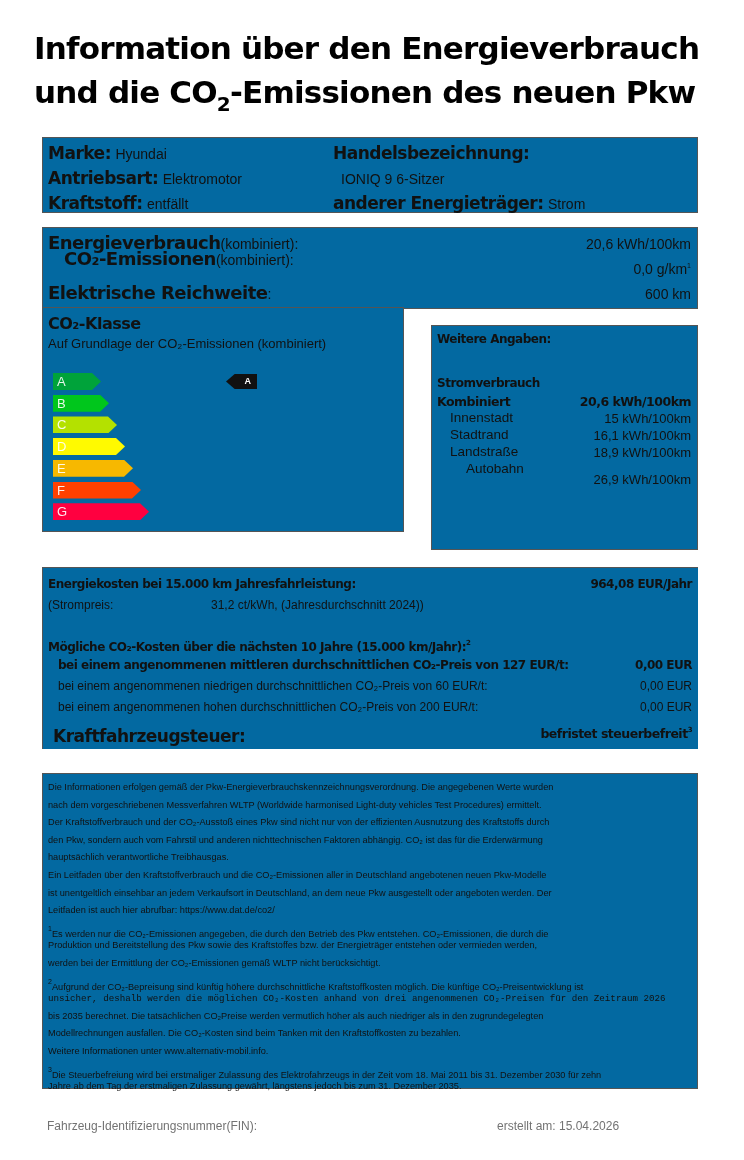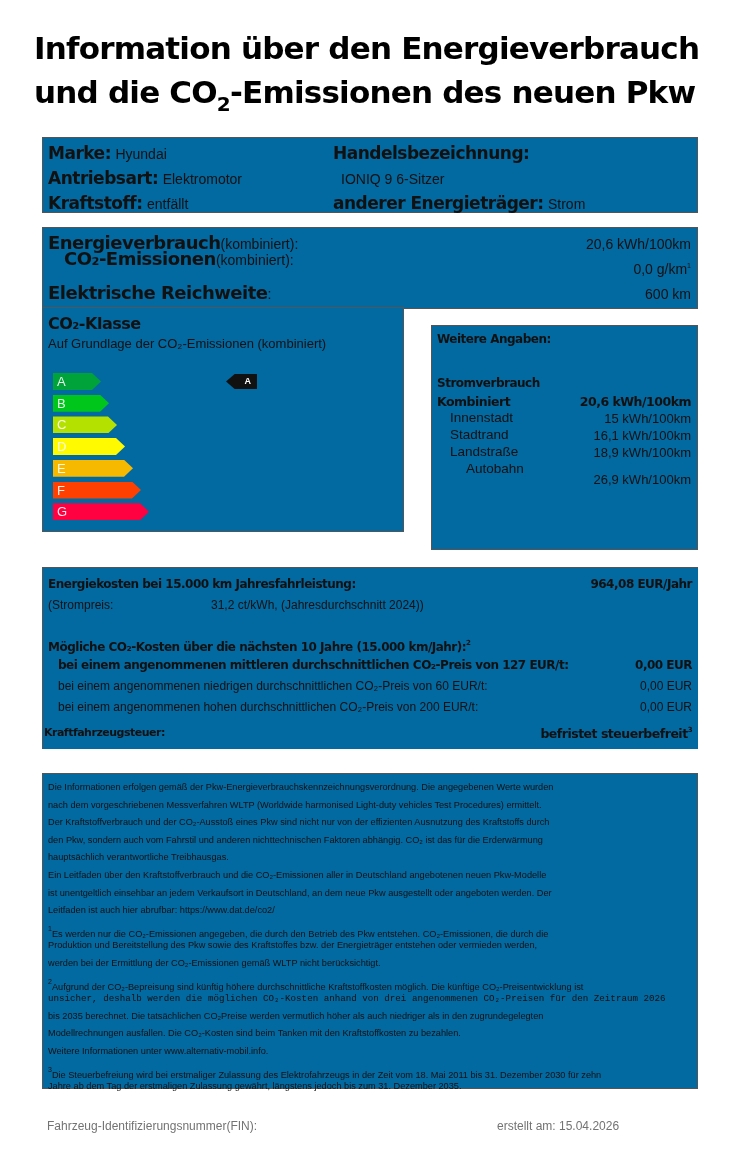--- a/index.html
+++ b/index.html
@@ -137,21 +137,21 @@
   <div class="right b t" style="top:9px;">964,08 EUR/Jahr</div>
   <div class="row t" style="left:5px;top:30px;">(Strompreis:</div>
   <div class="row t" style="left:168px;top:30px;">31,2 ct/kWh, (Jahresdurchschnitt 2024))</div>
   <div class="row b t" style="left:5px;top:71px;"><span>Mögliche CO₂-Kosten über die nächsten 10 Jahre (15.000 km/Jahr):</span><sup class="fn">2</sup></div>
   <div class="row b t" style="left:15px;top:90px;">bei einem angenommenen mittleren durchschnittlichen CO₂-Preis von  127 EUR/t:</div>
   <div class="right b t" style="top:90px;">0,00 EUR</div>
   <div class="row t" style="left:15px;top:111px;">bei einem angenommenen niedrigen durchschnittlichen CO₂-Preis von  60 EUR/t:</div>
   <div class="right t" style="top:111px;">0,00 EUR</div>
   <div class="row t" style="left:15px;top:132px;">bei einem angenommenen hohen durchschnittlichen CO₂-Preis von  200 EUR/t:</div>
   <div class="right t" style="top:132px;">0,00 EUR</div>
-  <div class="row b" style="left:1px;top:158px;font-size:11px;">Kraftfahrzeugsteuer:</div>
+  <div class="row b" style="left:10px;top:158px;font-size:17px;">Kraftfahrzeugsteuer:</div>
   <div class="right b" style="top:158px;font-size:12.5px;"><span>befristet steuerbefreit</span><sup class="fn">3</sup></div>
 </div>
 
 <div class="box" id="box6">
   <div id="notes-lines">
       <p style="top: 5px;"><span>Die Informationen erfolgen gemäß der Pkw-Energieverbrauchskennzeichnungsverordnung. Die angegebenen Werte wurden</span></p>
       <p style="top: 22.6px;"><span>nach dem vorgeschriebenen Messverfahren WLTP (Worldwide harmonised Light-duty vehicles Test Procedures) ermittelt.</span></p>
       <p style="top: 40.2px;"><span>Der Kraftstoffverbrauch und der CO₂-Ausstoß eines Pkw sind nicht nur von der effizienten Ausnutzung des Kraftstoffs durch</span></p>
       <p style="top: 57.8px;"><span>den Pkw, sondern auch vom Fahrstil und anderen nichttechnischen Faktoren abhängig. CO₂ ist das für die Erderwärmung</span></p>
       <p style="top: 75.4px;"><span>hauptsächlich verantwortliche Treibhausgas.</span></p>

